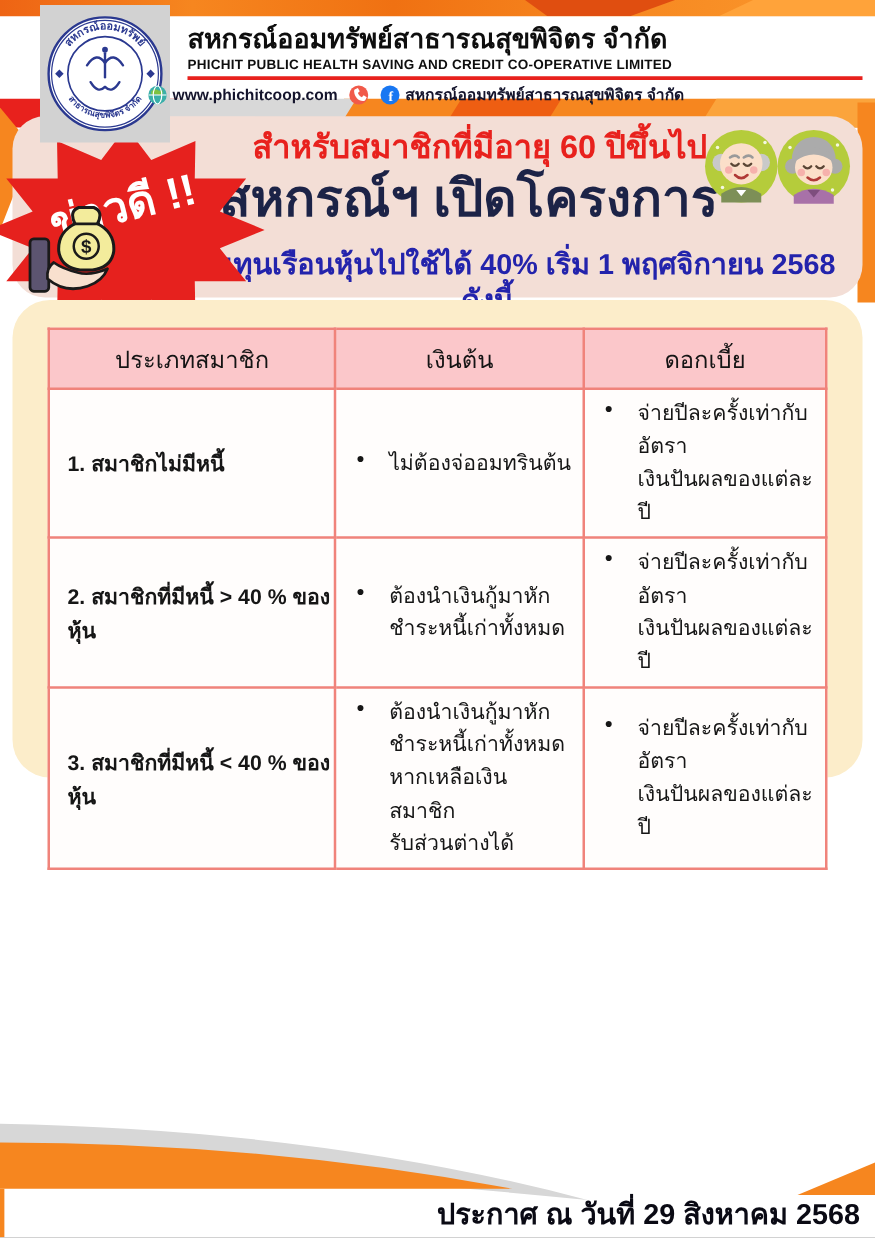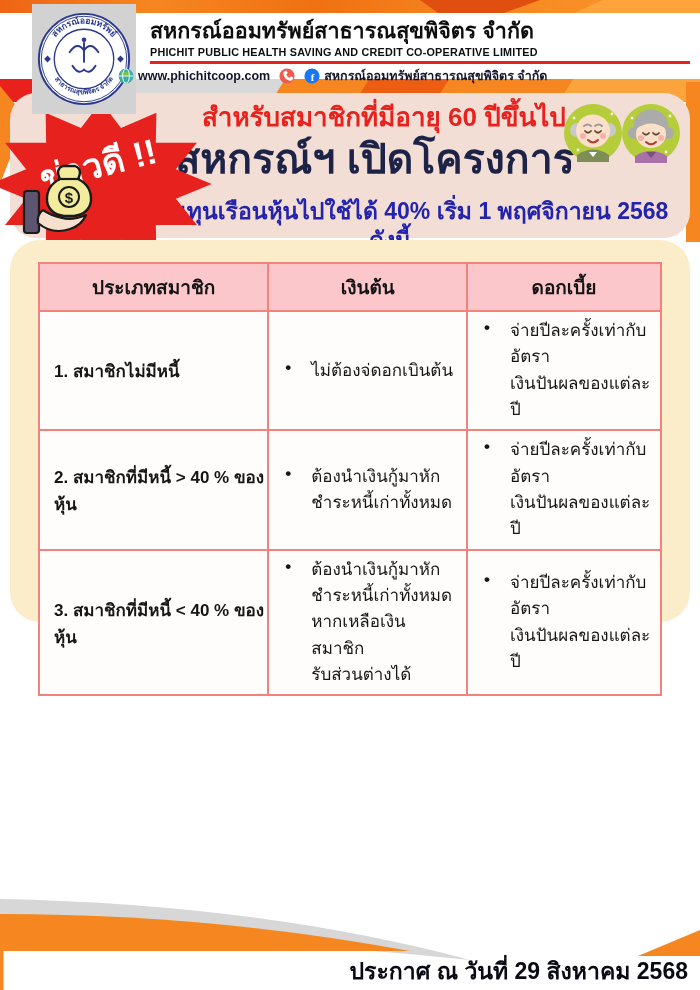--- a/index.html
+++ b/index.html
@@ -55,21 +55,21 @@
     font-size:35px; font-weight:800; color:#fff; transform:rotate(-14deg); }
   .money { position:absolute; left:12px; top:66px; width:86px; height:80px; z-index:4; }
   .elder { position:absolute; right:8px; top:7px; width:120px; height:66px; }
 
   
   .cream { position:absolute; left:10px; top:240px; width:680px; height:382px; background:#FCEDCA;
     border-radius:30px; z-index:2; }
   table.tbl { position:absolute; left:28px; top:22px; width:624px; border-collapse:collapse;
     background:#FFFDFC; }
   .tbl th, .tbl td { border:2px solid #F0837B; }
-  .tbl th { height:48px; background:#FBC7CA; font-size:19px; font-weight:700; color:#141414; text-align:center; }
+  .tbl th { height:48px; background:#FBC7CA; font-size:19px; font-weight:400; color:#141414; text-align:center; }
   .tbl td { font-size:17px; color:#161616; vertical-align:middle; }
   .w1 { width:247px; } .w2 { width:209px; } .w3 { width:202px; }
   .r1 td { height:88px; } .r2 td { height:84px; } .r3 td { height:118px; }
   .type-cell { padding-left:14px; font-weight:600; }
   .bullet-row { display:flex; gap:20px; padding:6px 8px 6px 16px; align-items:flex-start; }
   .bullet::before { content:"•"; font-weight:700; }
   .cell-text { white-space:pre-line; line-height:1.55; }
 
   
   .divider { position:absolute; left:0; top:636px; width:700px; height:30px; z-index:1; }
@@ -226,21 +226,21 @@
           <tr>
         <th class="w1">ประเภทสมาชิก</th>
         <th class="w2">เงินต้น</th>
         <th class="w3">ดอกเบี้ย</th>
       </tr>
       <tr class="r1">
         <td class="type-cell">1. สมาชิกไม่มีหนี้</td>
         <td>
           <div class="bullet-row">
                 <span class="bullet"></span>
-            <span class="cell-text">ไม่ต้องจ่ดอกเบินต้น</span>
+            <span class="cell-text">ไม่ต้องจ่ออมทรินต้น</span>
               </div>
         </td>
         <td>
           <div class="bullet-row">
                 <span class="bullet"></span>
             <span class="cell-text">จ่ายปีละครั้งเท่ากับอัตรา
 เงินปันผลของแต่ละปี</span>
               </div>
         </td>
       </tr>

